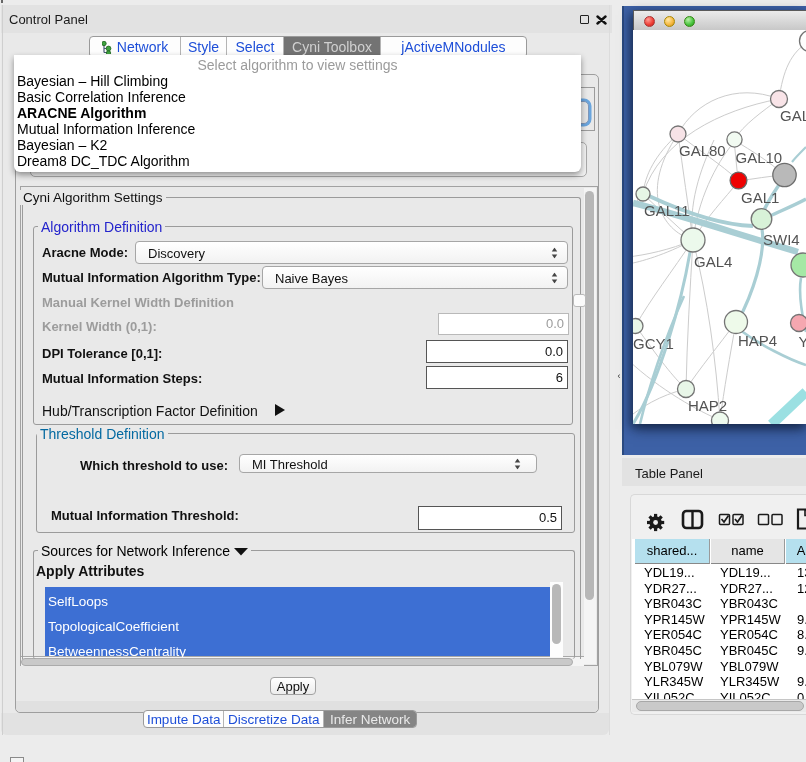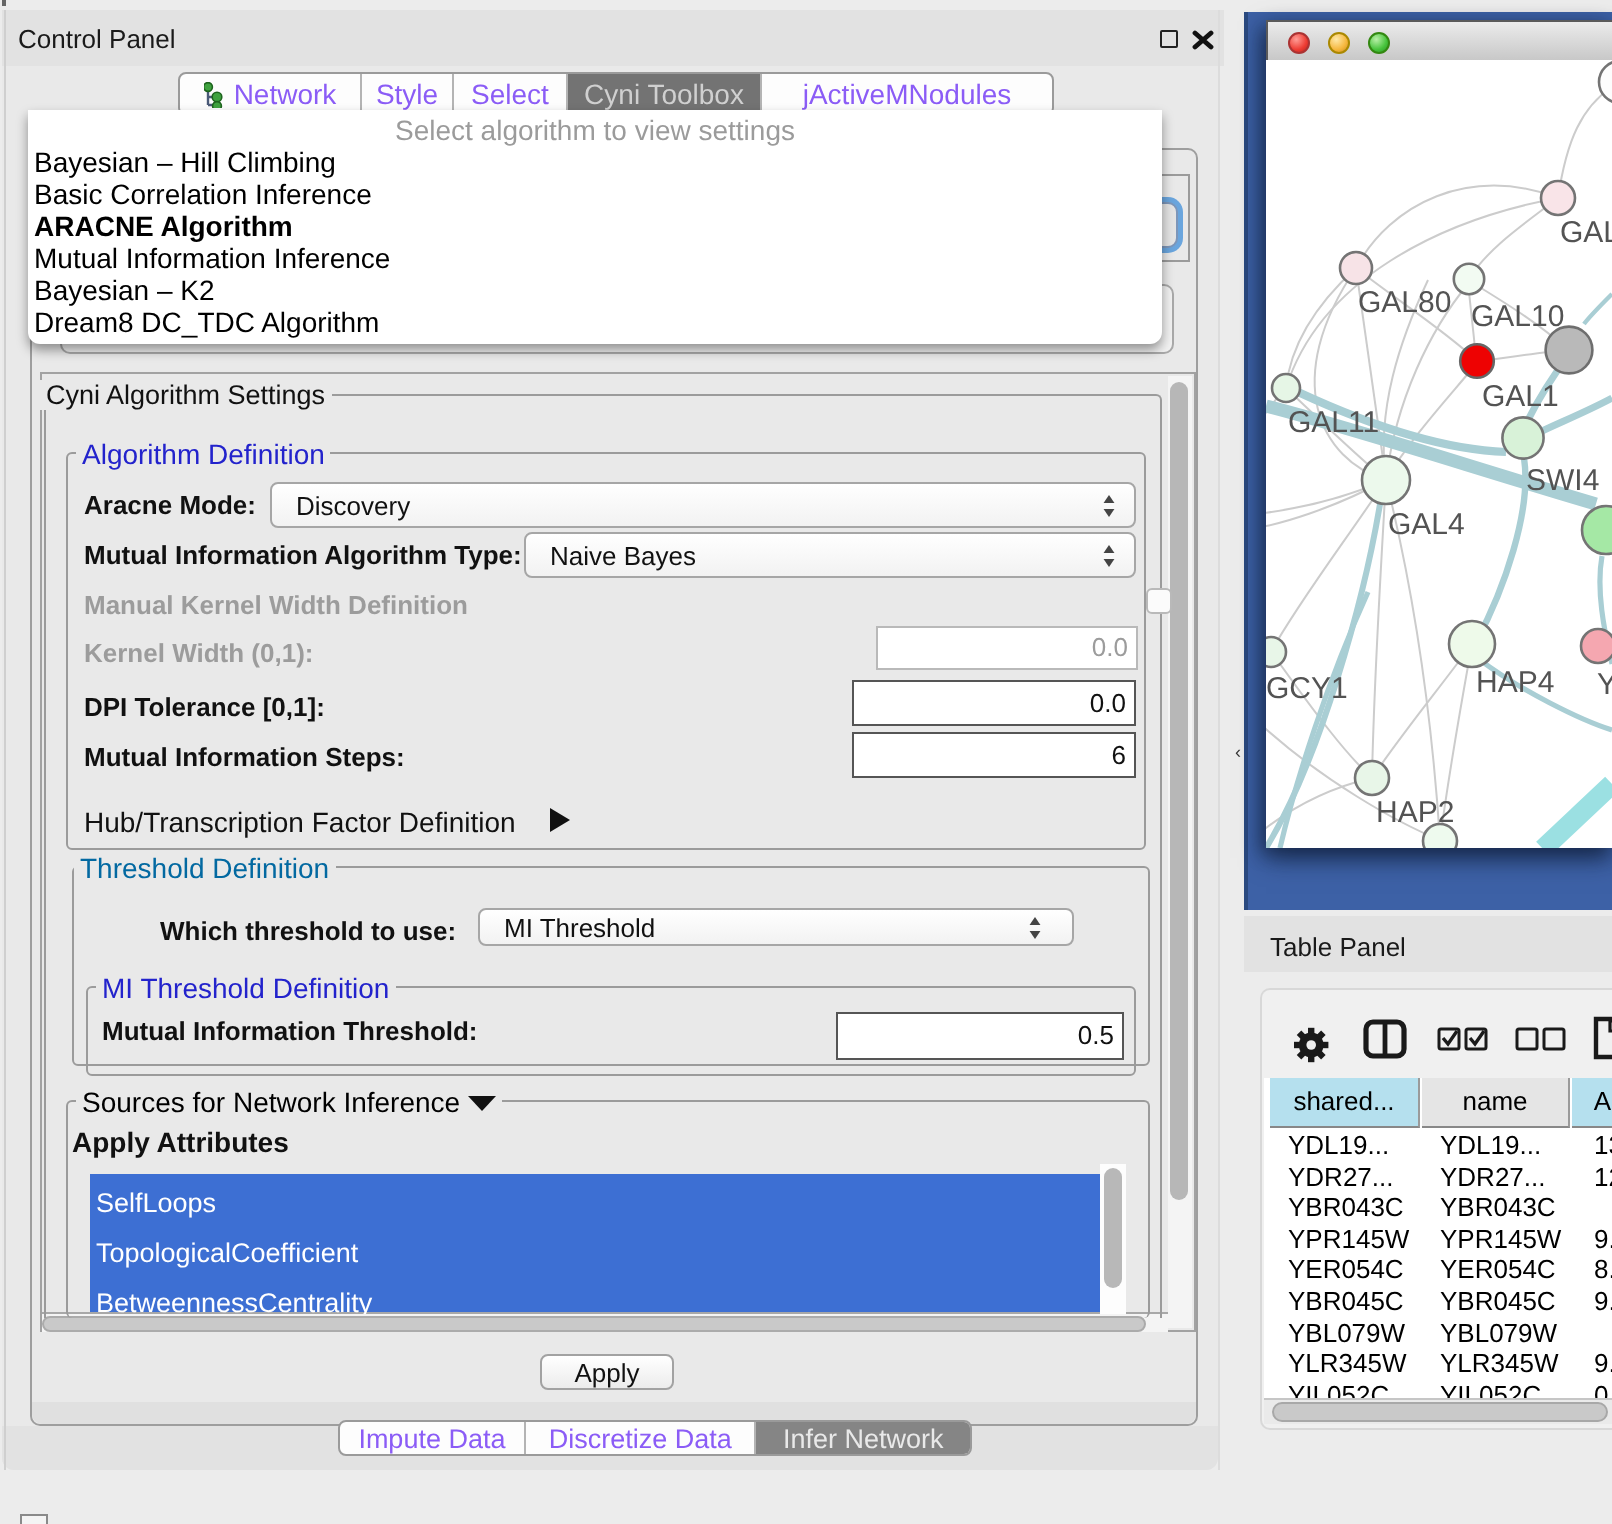--- a/index.html
+++ b/index.html
@@ -7,21 +7,21 @@
 #stage { position:relative; width:806px; height:762px; overflow:hidden; }
 .b13 { font-size:13px; font-weight:bold; color:#111; }
 .r13 { font-size:13px; color:#111; }
 .group { border:1px solid #9b9b9b; border-radius:3px; }
 .glabel { position:absolute; top:-8px; background:#e9e9e9; padding:0 3px; font-size:14px; white-space:nowrap; }
 .combo { position:absolute; background:linear-gradient(#ffffff,#f2f2f2); border:1px solid #a6a6a6; border-radius:4px; font-size:13px; color:#111; }
 .combo .ctext { position:absolute; left:12px; top:50%; transform:translateY(-50%); }
 .carr { position:absolute; right:9px; top:50%; transform:translateY(-50%); width:7px; height:11px; }
 .field { position:absolute; background:#fff; border:1px solid #555; font-size:13px; color:#111; text-align:right; padding-right:4px; }
 .seg { position:absolute; display:flex; border:1px solid #9a9a9a; border-radius:4px; background:#fdfdfd; overflow:hidden; font-size:14px; }
-.seg > div { display:flex; align-items:center; justify-content:center; border-right:1px solid #b4b4b4; color:#8b5cf6; }
+.seg > div { display:flex; align-items:center; justify-content:center; border-right:1px solid #b4b4b4; color:#1d4ed8; }
 .seg > div:last-child { border-right:none; }
 .seg > div.sel { background:#737373; color:#d0d0d0; }
 </style></head>
 <body>
 <div id="stage">
 
 <div class="abs" style="left:1px;top:5px;width:608px;height:730px;background:#e9e9e9;border-radius:0 0 6px 6px;"></div>
 <div class="abs" style="left:1px;top:5px;width:611px;height:28px;background:#e2e2e2;"></div>
 <div class="abs r13" style="left:9px;top:12px;color:#1a1a1a;">Control Panel</div>
 
@@ -98,45 +98,42 @@
 </div>
 <div class="abs b13" style="left:80px;top:458px;">Which threshold to use:</div>
 <div class="combo" style="left:239px;top:454px;width:298px;height:19px;">
       <span class="ctext">MI Threshold</span>
       <svg class="carr" style="right:15px;" viewBox="0 0 9 14">
         <path d="M4.5 0 L8 5 L1 5 Z" fill="#444"></path>
         <path d="M4.5 14 L8 9 L1 9 Z" fill="#444"></path>
       </svg>
     </div>
 
-<div class="abs group" style="left:43px;top:493px;width:525px;height:45px;">
-  <div class="glabel" style="left:4px;color:#2323cc;">MI Threshold Definition</div>
-</div>
 <div class="abs b13" style="left:51px;top:508px;">Mutual Information Threshold:</div>
 <div class="field" style="left:418px;top:506px;width:144px;height:24px;line-height:22px;">0.5</div>
 
 <div class="abs group" style="left:33px;top:550px;width:542px;height:109px;border-bottom:none;">
   <div class="glabel" style="left:4px;font-size:14px;">Sources for Network Inference <svg width="14" height="9" viewBox="0 0 14 9" style="display:inline-block;">
           <path d="M0 1 L14 1 L7 8.5 Z" fill="#111"></path>
         </svg></div>
 </div>
 <div class="abs b13" style="left:36px;top:563px;font-size:14px;">Apply Attributes</div>
 <div class="abs" style="left:43px;top:582px;width:520px;height:75px;overflow:hidden;">
   <div style="position:absolute;left:2px;top:5px;width:505px;height:68.5px;background:#3d6fd3;color:#fff;font-size:13.5px;line-height:25px;padding:1.5px 0 0 3px;">SelfLoops<br>TopologicalCoefficient<br>BetweennessCentrality<br>gal4RGexp</div>
   <div style="position:absolute;right:0px;top:0px;width:13px;height:75px;background:#fdfdfd;"></div>
   <div style="position:absolute;right:2.5px;top:2px;width:8.5px;height:60px;background:#b8b8b8;border-radius:5px;"></div>
 </div>
 
-<div class="abs r13" style="left:270px;top:677px;width:67px;height:18px;background:linear-gradient(#ffffff,#ececec);border:1px solid #a2a2a2;border-radius:4px;text-align:center;line-height:17px;">Apply</div>
+<div class="abs r13" style="left:270px;top:677px;width:46px;height:18px;background:linear-gradient(#ffffff,#ececec);border:1px solid #a2a2a2;border-radius:4px;text-align:center;line-height:17px;">Apply</div>
 
 <div class="abs" style="left:16px;top:701px;width:582px;height:11px;background:#e0e0e0;border-radius:0 0 5px 5px;"></div>
 
 <div class="abs" style="left:1px;top:713px;width:608px;height:22px;background:#e2e2e2;border-radius:0 0 6px 6px;"></div>
 
-<div class="seg" style="left:143px;top:710px;width:317px;height:18px;font-size:13.5px;margin-left:26px;">
+<div class="seg" style="left:143px;top:710px;width:274px;height:18px;font-size:13.5px;">
   <div style="width:95px;">Impute Data</div>
   <div style="width:118px;">Discretize Data</div>
   <div style="width:109px;background:#858585;color:#e9e9e9;">Infer Network</div>
 </div>
 
 <div class="abs" style="left:14px;top:55px;width:567px;height:117px;background:#ffffff;border-radius:0 0 6px 6px;box-shadow:0 3px 6px rgba(0,0,0,0.4);z-index:50;">
   <div style="position:absolute;left:0;top:2px;width:100%;text-align:center;color:#9b9b9b;font-size:14px;">Select algorithm to view settings</div>
   <div style="position:absolute;left:3px;top:19px;font-size:14px;color:#000;line-height:15.9px;">Bayesian – Hill Climbing<br>Basic Correlation Inference<br><b>ARACNE Algorithm</b><br>Mutual Information Inference<br>Bayesian – K2<br>Dream8 DC_TDC Algorithm</div>
 </div>
 

